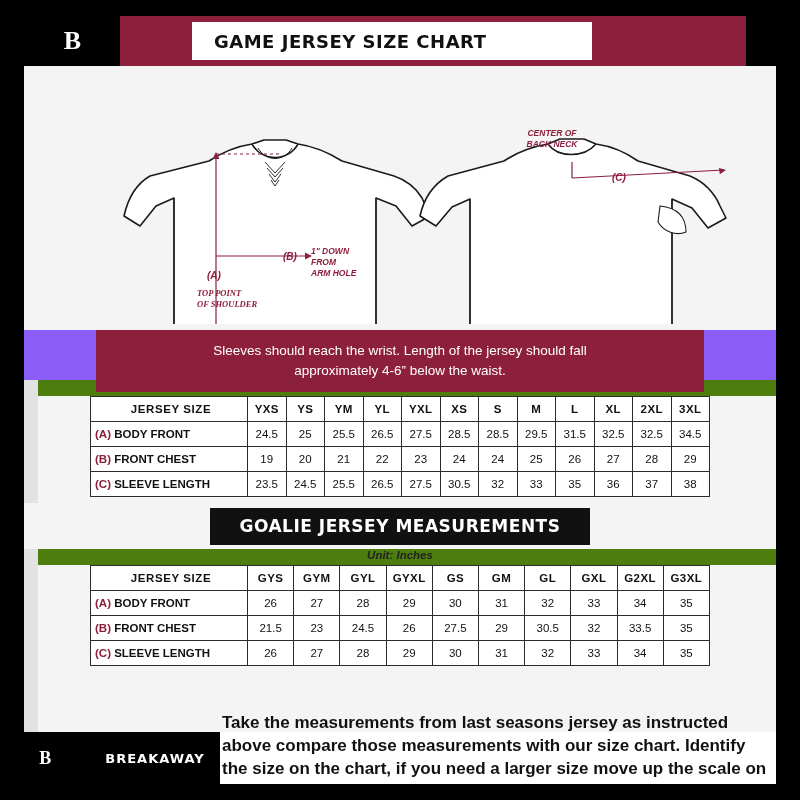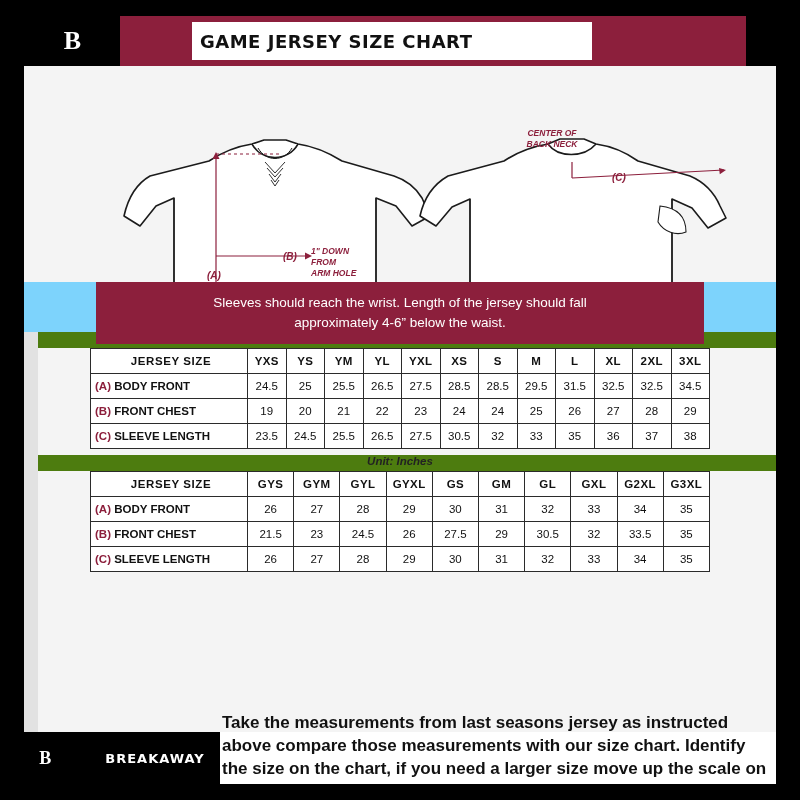--- a/index.html
+++ b/index.html
@@ -51,60 +51,60 @@
     letter-spacing: -1px;
     line-height: 1;
   }
   .header .title-box {
     position: absolute;
     left: 168px; top: 6px;
     width: 400px; height: 38px;
     background: #ffffff;
     display: flex;
     align-items: center;
-    padding-left: 8px;
+    padding-left: 22px;
     box-sizing: border-box;
   }
   .header .title-box span {
     font-family: "DejaVu Sans", sans-serif;
     font-weight: bold;
     font-size: 18px;
     letter-spacing: 0.5px;
     color: #111111;
   }
   .header .right-black {
     position: absolute;
     right: 0; top: 0;
     width: 30px; height: 50px;
     background: #000;
   }
   
   .illu {
     position: relative;
-    height: 216px;
+    height: 264px;
     background: #f4f4f4;
   }
   .illu svg { position: absolute; left: 0; top: 0; }
   
   .note {
     position: relative;
     height: 62px;
     background: #8c1f3c;
     margin: 0 72px;
     display: flex;
     align-items: center;
     justify-content: center;
     text-align: center;
     color: #fff;
     font-size: 13.5px;
     line-height: 1.45;
   }
   .note-wrap {
     position: relative;
-    background: #7dd3fc;
+    background: #8b5cf6;
     height: 50px;
   }
   
   .banner-wrap {
     position: relative;
     height: 46px;
     background: #f4f4f4;
     display: flex;
     align-items: center;
     justify-content: center;
@@ -385,20 +385,23 @@
               <td>33</td>
               <td>35</td>
               <td>36</td>
               <td>37</td>
               <td>38</td>
             </tr>
           </tbody>
       </table>
     </div>
 
+    <div class="banner-wrap">
+      <div class="banner">GOALIE JERSEY MEASUREMENTS</div>
+    </div>
     <div class="unit">Unit: Inches</div>
     <div class="table-wrap">
       <table class="sz" id="goalie-table">
         <thead>
             <tr>
               <th class="rowhead label" style="text-align: center;">JERSEY SIZE</th>
               <th>GYS</th>
               <th>GYM</th>
               <th>GYL</th>
               <th>GYXL</th>

